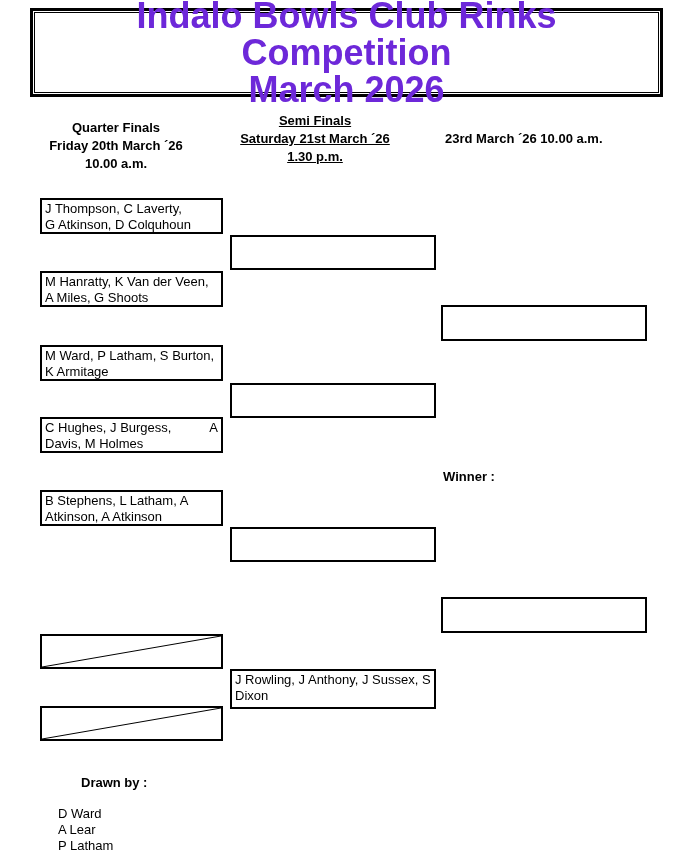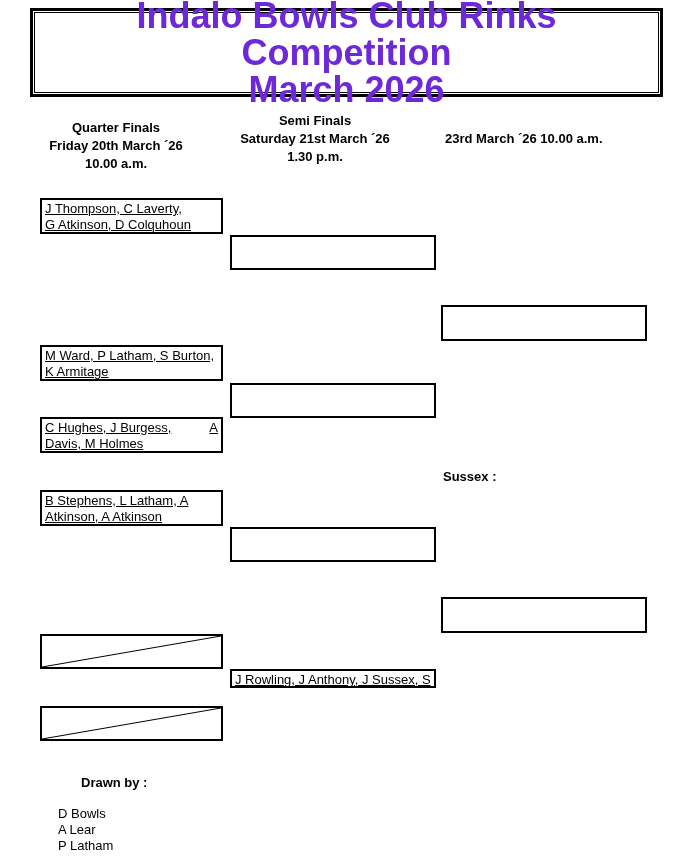--- a/index.html
+++ b/index.html
@@ -22,31 +22,30 @@
     text-align: center;
   }
   .title-line {
     font-size: 36px; font-weight: bold; line-height: 37px;
     color: #6d28d9; letter-spacing: 0px;
   }
 
   
   .hdr { position: absolute; font-size: 13px; font-weight: bold; line-height: 18px; }
   #hdr-qf   { left: 40px;  top: 112px; width: 152px; text-align: center; margin-top: 7px; }
-  #hdr-sf   { left: 235px; top: 112px; width: 160px; text-align: center; }
+  #hdr-sf   { left: 235px; top: 112px; width: 160px; text-align: center; text-decoration: underline; }
   #hdr-final{ left: 445px; top: 130px; width: 161px; text-align: left; white-space: nowrap; }
   .jline { display: flex; justify-content: space-between; }
 
   
   .box {
     position: absolute; box-sizing: border-box;
     border: 2px solid #000; background: #fff;
     font-size: 13px; line-height: 16px; padding: 1px 3px;
     overflow: hidden;
-    text-decoration: underline;
   }
   .qf  { left: 40px;  width: 183px; height: 36px; }
   .sf  { left: 230px; width: 206px; height: 35px; }
   .fin { left: 441px; width: 206px; height: 36px; }
   .bye svg { position: absolute; left: 0; top: 0; width: 100%; height: 100%; display: block; }
 
   .winner-label {
     position: absolute; left: 443px; top: 469px;
     font-size: 13px; font-weight: bold;
   }
@@ -84,20 +83,27 @@
   </div>
 
   <div class="box qf" style="top:198px">
     <div class="jline">
       <span>J Thompson, C Laverty,</span>
       <span></span>
     </div>
     <div>G Atkinson, D Colquhoun</div>
   </div>
 
+  <div class="box qf" style="top:271px">
+    <div class="jline">
+      <span>M Hanratty, K Van der Veen,</span>
+      <span></span>
+    </div>
+    <div>A Miles, G Shoots</div>
+  </div>
 
   <div class="box qf" style="top:345px">
     <div class="jline">
       <span>M Ward, P Latham, S Burton,</span>
       <span></span>
     </div>
     <div>K Armitage</div>
   </div>
 
   <div class="box qf" style="top:490px">
@@ -146,21 +152,21 @@
   </div>
 
   <div class="box sf" style="top:527px">
     <div class="jline">
       <span></span>
       <span></span>
     </div>
     <div></div>
   </div>
 
-  <div class="box sf" style="top:669px;height:19px">
+  <div class="box sf" style="top:669px;height:40px">
     <div class="jline">
       <span>J Rowling, J Anthony, J Sussex, S</span>
       <span></span>
     </div>
     <div>Dixon</div>
   </div>
 
   <div class="box fin" style="top:305px">
     <div class="jline">
       <span></span>
@@ -170,22 +176,22 @@
   </div>
 
   <div class="box fin" style="top:597px">
     <div class="jline">
       <span></span>
       <span></span>
     </div>
     <div></div>
   </div>
 
-  <div class="winner-label">Sussex :</div>
+  <div class="winner-label">Winner :</div>
 
   <div class="drawn-by-label">Drawn by :</div>
   <div class="drawn-by-names">
-    <div>D Bowls</div>
+    <div>D Ward</div>
     <div>A Lear</div>
     <div>P Latham</div>
   </div>
 
 </div>
 
 </body></html>

